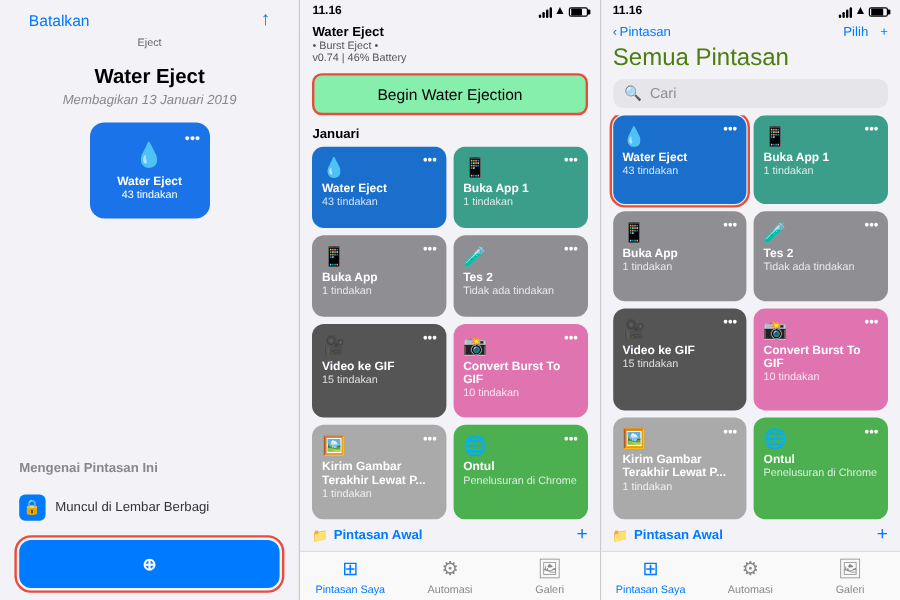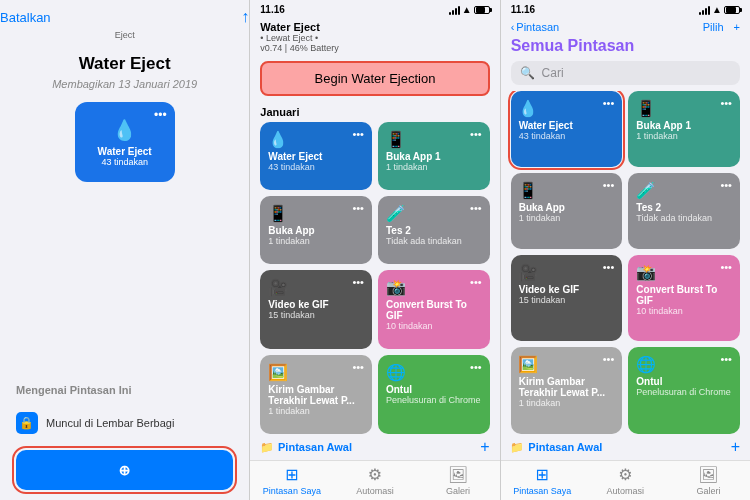--- a/index.html
+++ b/index.html
@@ -24,21 +24,21 @@
 
     .panel + .panel {
       border-left: 1px solid #ccc;
     }
 
     
     .p1-header {
       display: flex;
       justify-content: space-between;
       align-items: center;
-      padding: 8px 0 4px;
+      padding: 8px 24px 4px;
       background: #f2f2f7;
     }
     .p1-header-left {
       color: #007AFF;
       font-size: 13px;
     }
     .p1-header-right {
       color: #007AFF;
       font-size: 16px;
     }
@@ -172,21 +172,21 @@
       font-size: 11px;
       font-weight: 700;
       color: #000;
     }
     .p2-shortcut-meta {
       font-size: 9px;
       color: #555;
     }
     .p2-begin-btn {
       margin: 6px 10px;
-      background: #fca5a5;
+      background: #86efac;
       border: 2px solid #e74c3c;
       border-radius: 8px;
       padding: 8px 10px;
       font-size: 13px;
       font-weight: 500;
       color: #000;
       cursor: pointer;
     }
     .p2-settings-label {
       padding: 4px 10px 4px;
@@ -293,23 +293,23 @@
     }
     .p3-actions {
       display: flex;
       gap: 10px;
     }
     .p3-action-btn {
       color: #007AFF;
       font-size: 11px;
     }
     .p3-main-title {
-      font-size: 16px;
-      font-weight: 700;
-      color: #8b5cf6;
+      font-size: 20px;
+      font-weight: 400;
+      color: #4d7c0f;
       padding: 2px 10px 6px;
     }
     .p3-search {
       margin: 0 10px 6px;
       background: #e5e5ea;
       border-radius: 8px;
       padding: 5px 10px;
       display: flex;
       align-items: center;
       gap: 6px;
@@ -490,21 +490,21 @@
       <div class="battery-icon">
         <div class="battery-fill"></div>
         <div class="battery-tip"></div>
       </div>
     </div>
   </div>
 
   <div class="p2-shortcut-header">
     <div class="p2-shortcut-title">Water Eject</div>
     <div class="p2-shortcut-meta">
-      <span>• Lewat Eject •</span><br>
+      <span>• Burst Eject •</span><br>
       <span>v0.74 | 46% Battery</span>
     </div>
   </div>
 
   <button class="p2-begin-btn">Begin Water Ejection</button>
 
   <div class="p2-settings-label">Januari</div>
 
   <div class="p2-grid">
     <div class="p2-card blue-card">

